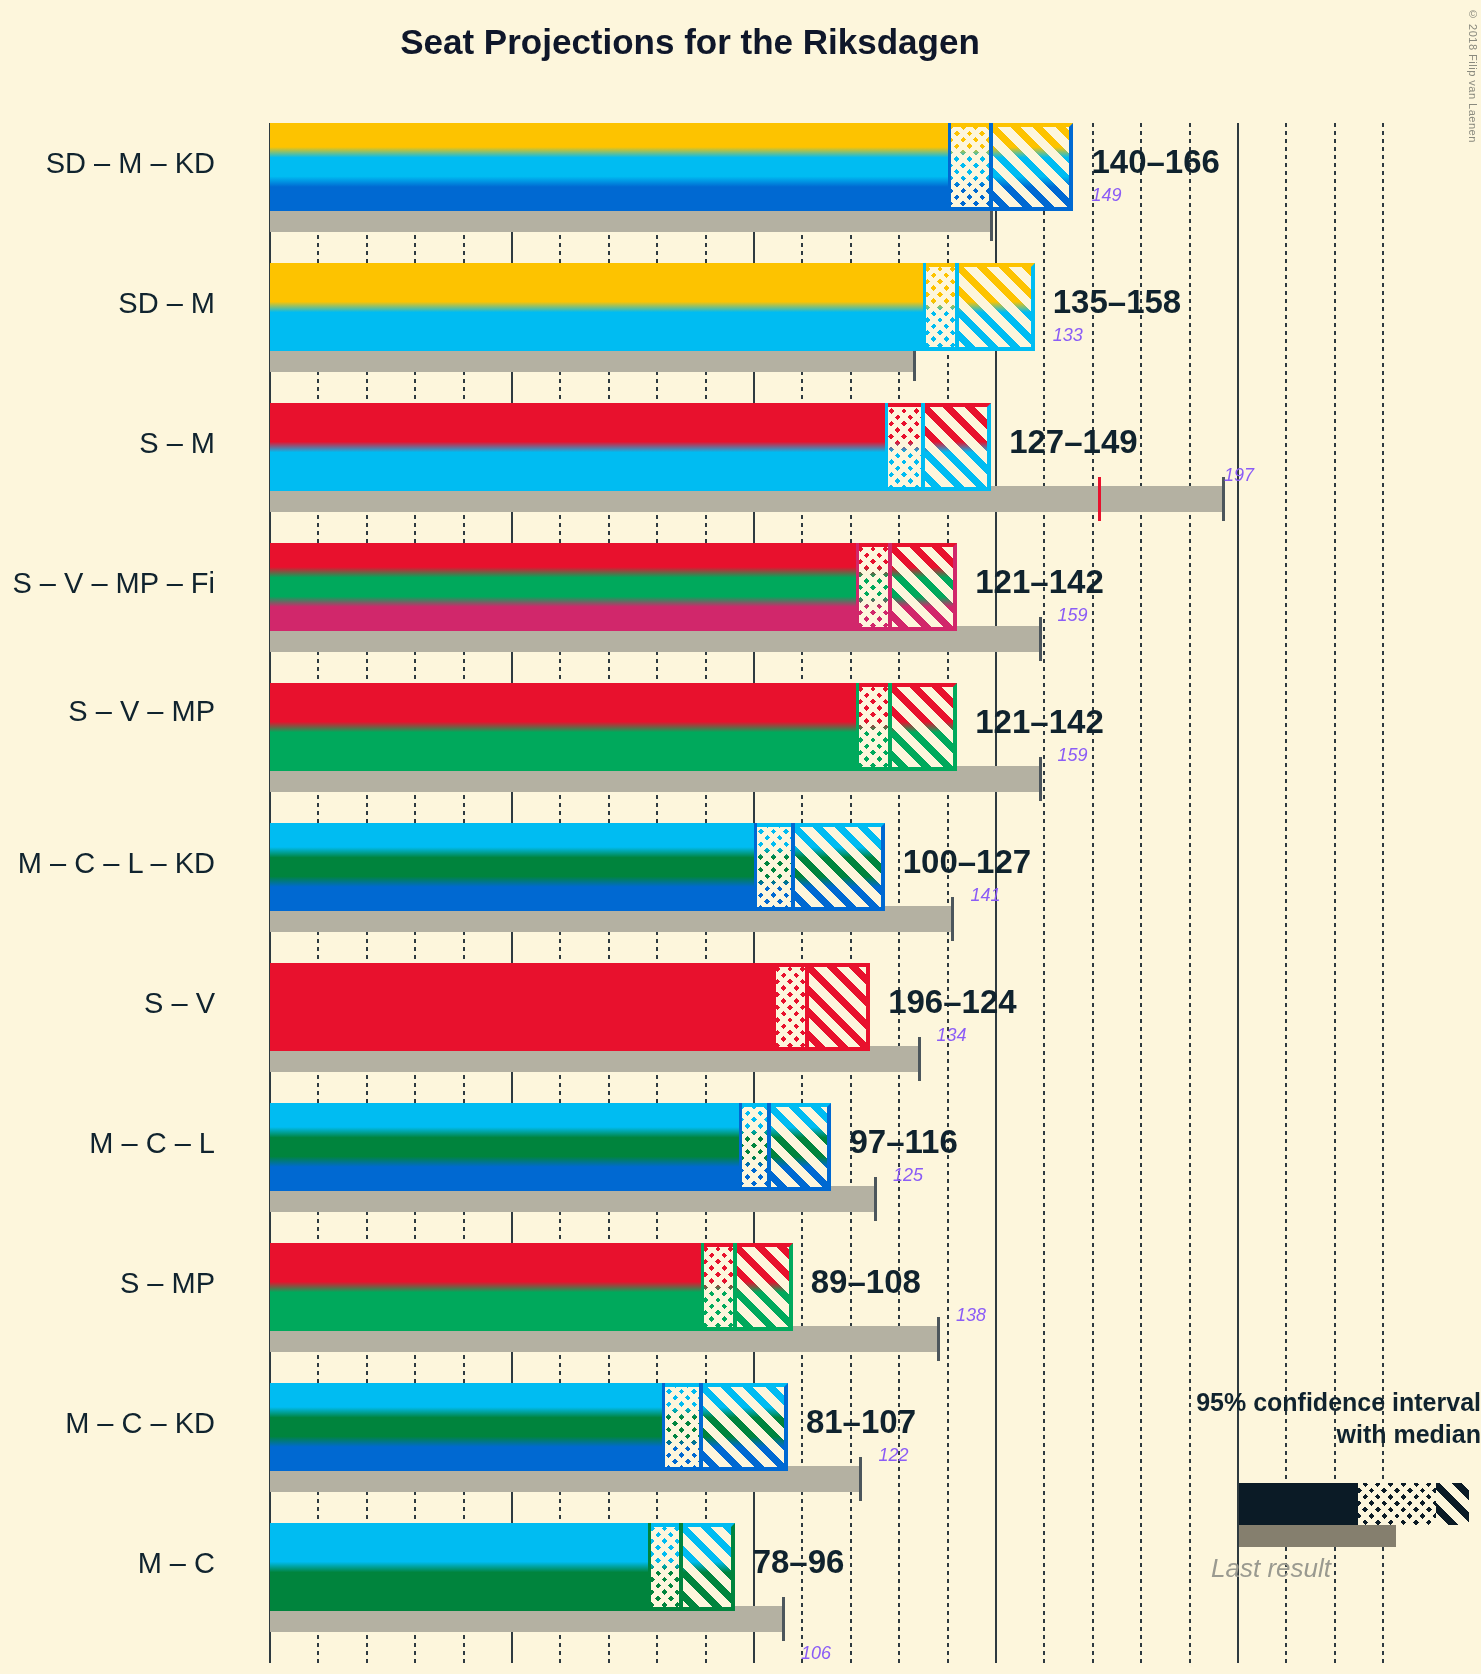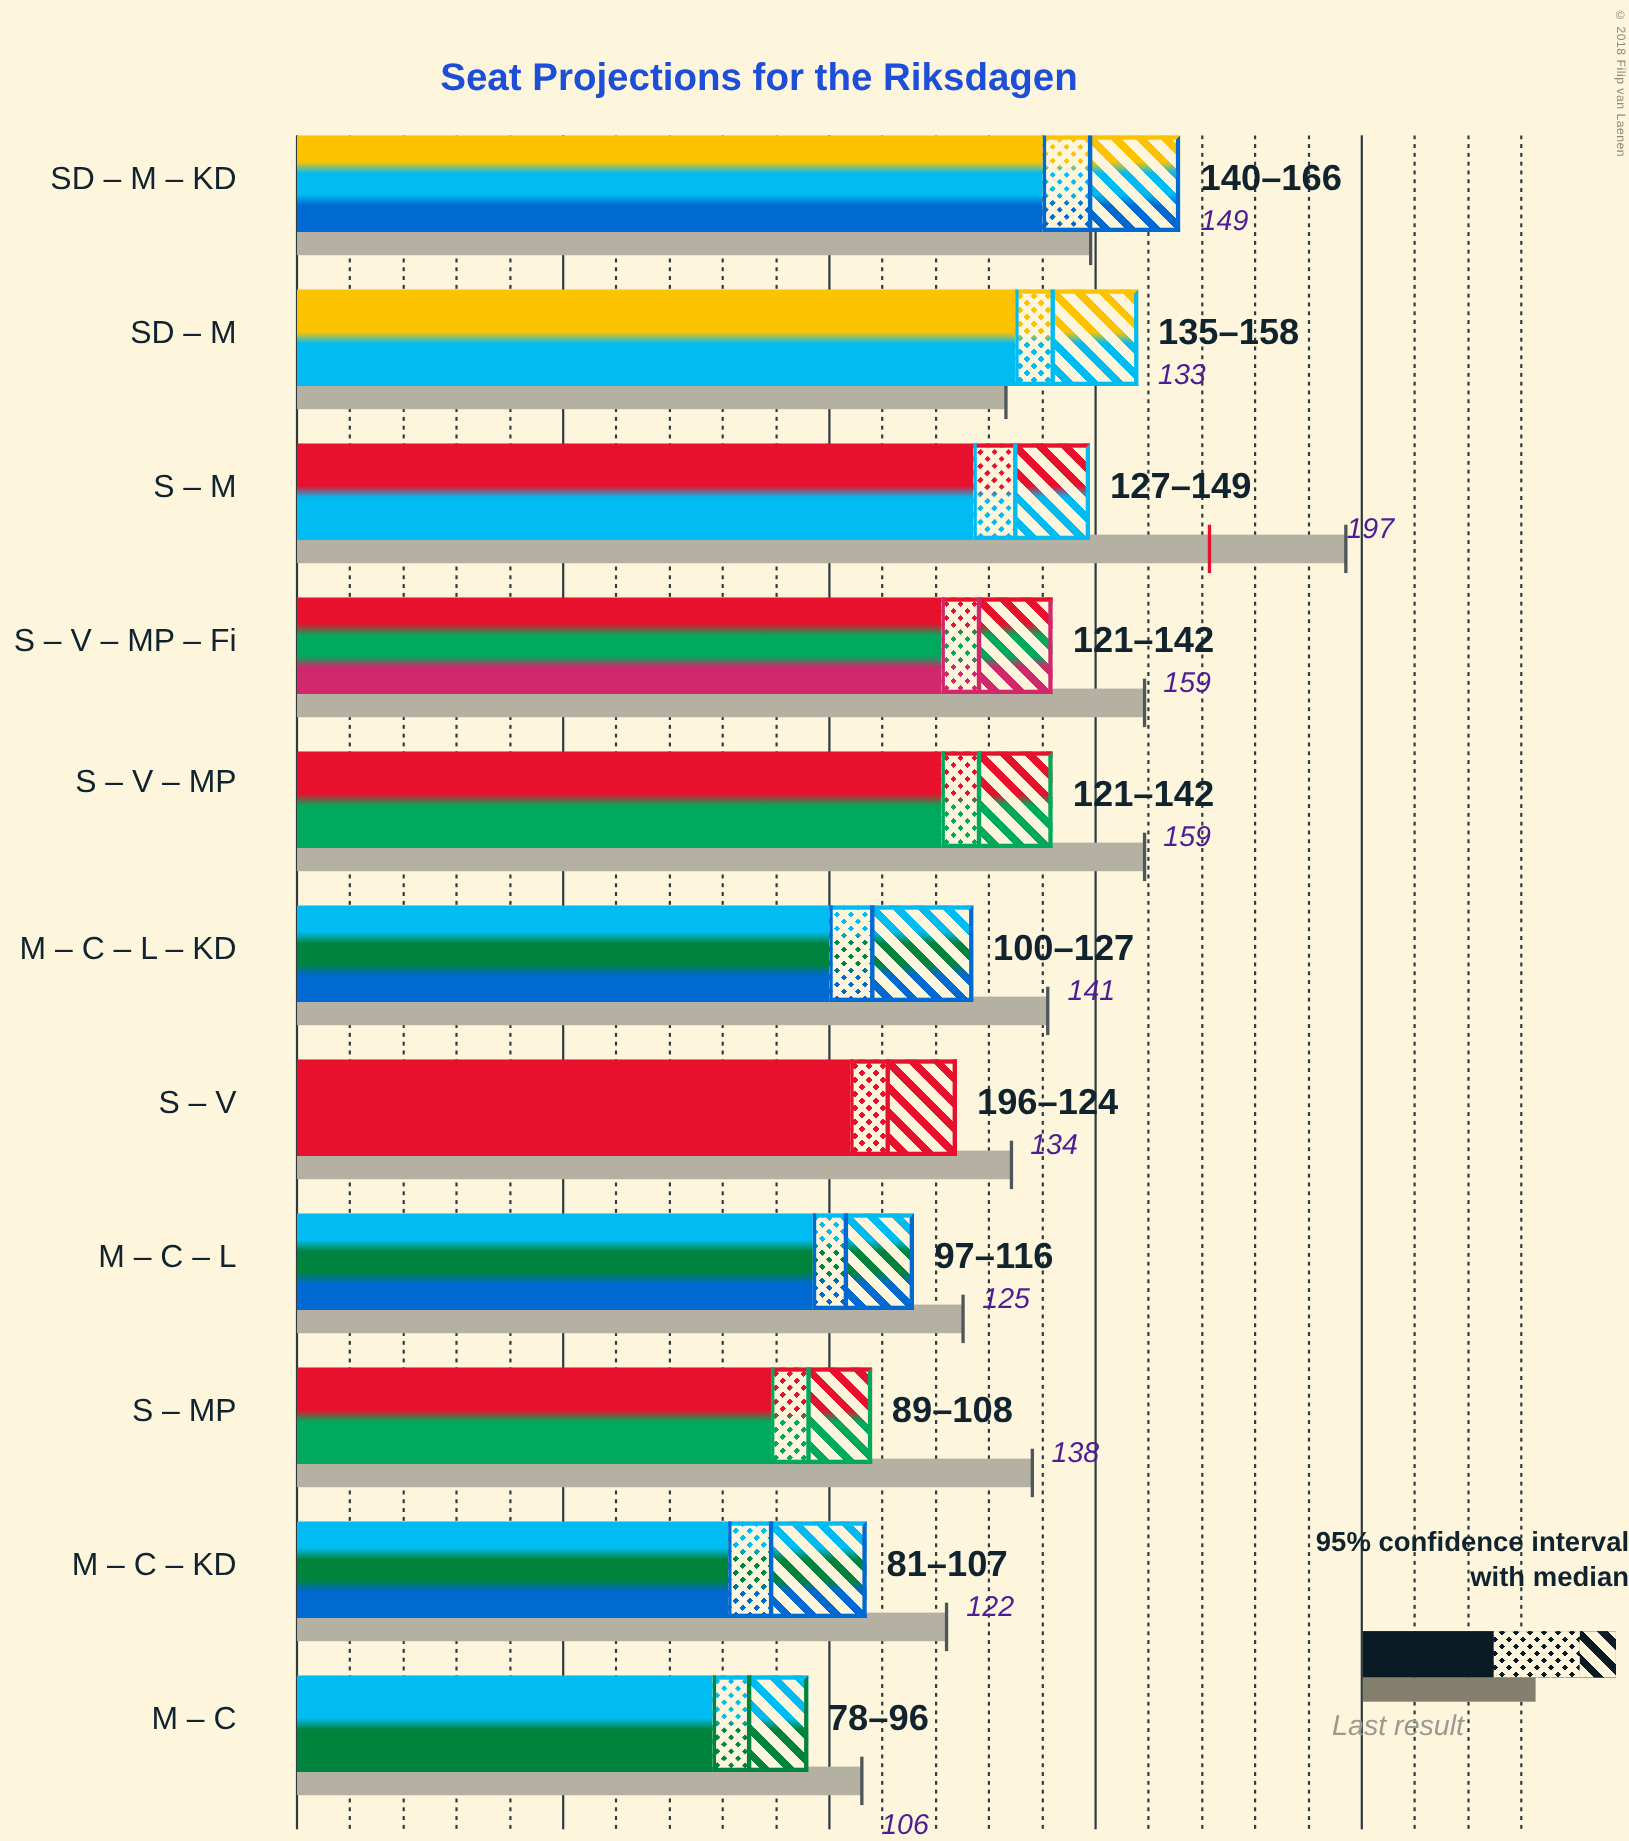--- a/index.html
+++ b/index.html
@@ -9,21 +9,21 @@
     font-family:"Liberation Sans", sans-serif;
     color:#10232E;
     overflow:hidden;
     position:relative;
   }
   #chart{position:absolute;left:0;top:0;width:1481px;height:1674px;}
 
   .title{
     position:absolute;left:0;top:22px;width:1380px;
     text-align:center;font-size:35px;font-weight:bold;
-    letter-spacing:0px;color:#1d4ed8;margin-top:29px;
+    letter-spacing:0px;color:#0f172a;
   }
   .subtitle{
     position:absolute;left:0;top:80px;width:1380px;
     text-align:center;font-size:23px;font-weight:normal;color:#10232E;
   }
   .copyright{
     position:absolute;right:2px;top:8px;
     font-size:11px;color:#8A8A7E;
     writing-mode:vertical-rl;
     white-space:nowrap;
@@ -52,21 +52,21 @@
   }
 
   .lastresult{position:absolute;background:#B4B1A2;}
   .lastmark{position:absolute;width:3px;background:#4C565C;}
   .redmark{position:absolute;width:3px;background:#E8112D;}
 
   .rowlabel{position:absolute;right:1215px;text-align:right;
     font-size:29px;font-weight:500;color:#10232E;white-space:nowrap;}
 
   .valmain{position:absolute;font-size:33px;font-weight:bold;color:#10232E;white-space:nowrap;}
-  .valprev{position:absolute;font-size:26px;font-style:italic;color:#4c1d95;white-space:nowrap;}
+  .valprev{position:absolute;font-size:18px;font-style:italic;color:#8b5cf6;white-space:nowrap;}
   .legend-title{position:absolute;right:0;top:1386px;width:420px;text-align:right;
     font-size:25px;font-weight:bold;line-height:32px;color:#10232E;}
   .legend-box{position:absolute;right:12px;top:1483px;width:230px;height:42px;
     background:#0B1B26;box-sizing:border-box;border:3px solid #0B1B26;}
   .legend-x{position:absolute;right:45px;top:1483px;width:78px;height:42px;}
   .legend-d{position:absolute;right:12px;top:1483px;width:33px;height:42px;}
   .legend-gray{position:absolute;right:85px;top:1525px;width:157px;height:22px;background:#857F6E;}
   .legend-last{position:absolute;right:85px;top:1553px;width:250px;text-align:center;
     font-size:26px;font-style:italic;color:#9A9A90;}
 </style>

